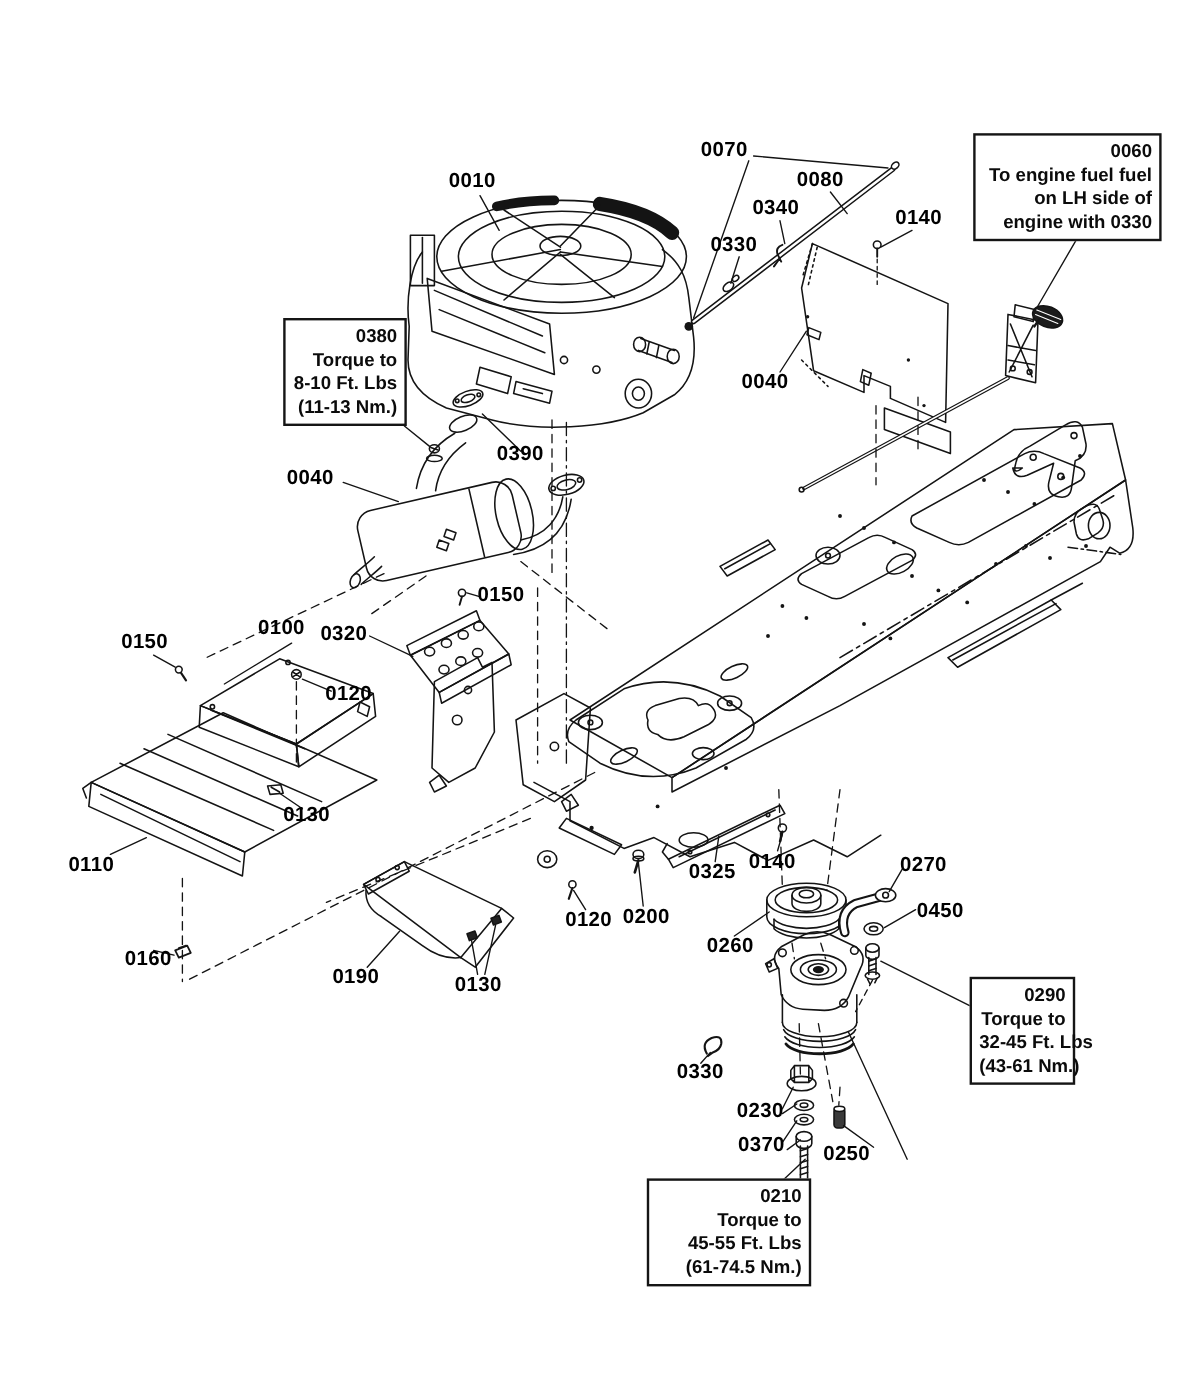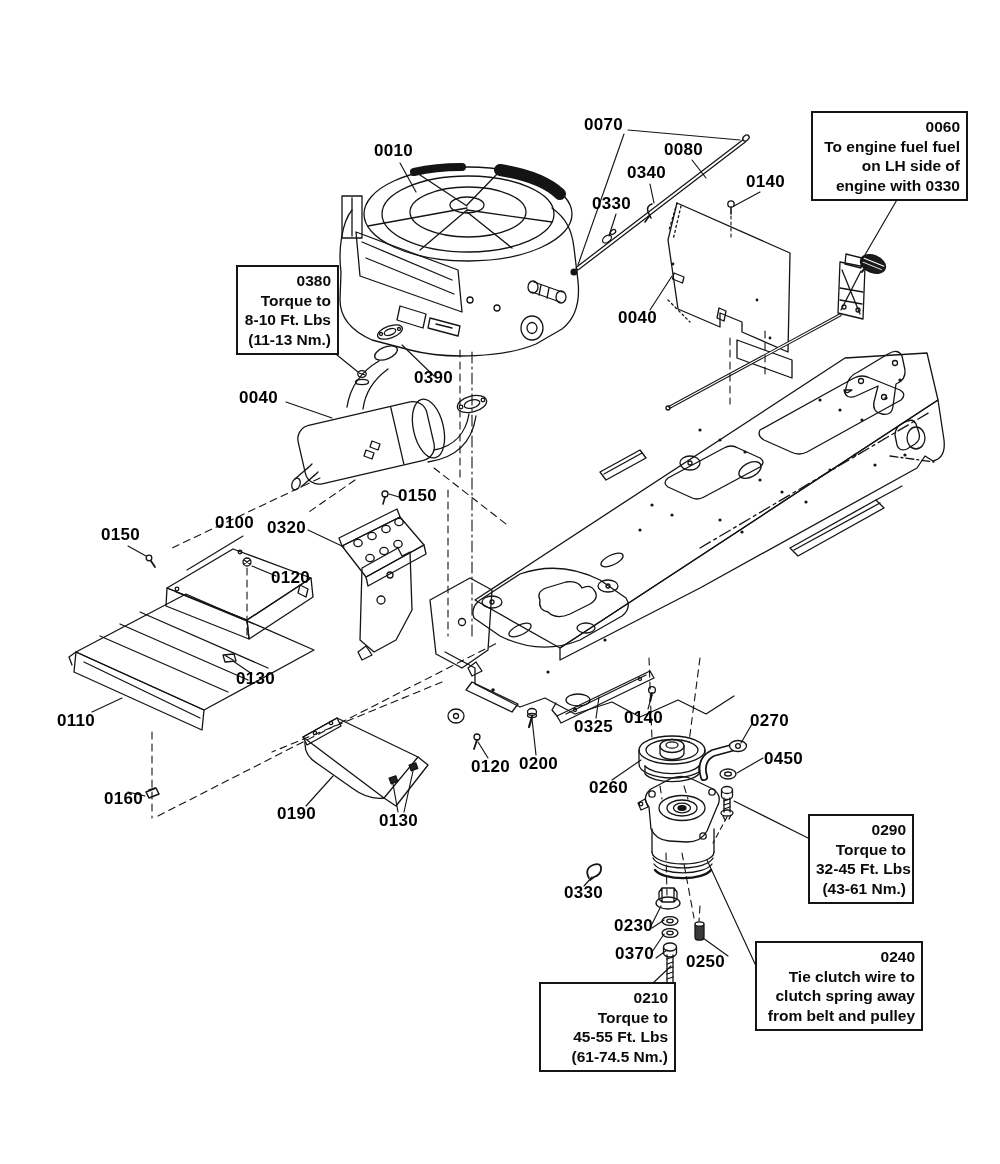--- a/index.html
+++ b/index.html
@@ -451,31 +451,25 @@
   <div>Torque to</div>
   <div>8-10 Ft. Lbs</div>
   <div>(11-13 Nm.)</div>
 </div>
 <div class="callout" style="left:811px;top:111px;width:157px">
   <div>0060</div>
   <div>To engine fuel fuel</div>
   <div>on LH side of</div>
   <div>engine with 0330</div>
 </div>
-<div class="callout" style="left:808px;top:814px;width:106px">
+<div class="callout" style="left:808px;top:814px;width:88px">
   <div>0290</div>
   <div>Torque to</div>
   <div>32-45 Ft. Lbs</div>
   <div>(43-61 Nm.)</div>
-</div>
-<div class="callout" style="left:755px;top:941px;width:168px">
-  <div>0240</div>
-  <div>Tie clutch wire to</div>
-  <div>clutch spring away</div>
-  <div>from belt and pulley</div>
 </div>
 <div class="callout" style="left:539px;top:982px;width:137px">
   <div>0210</div>
   <div>Torque to</div>
   <div>45-55 Ft. Lbs</div>
   <div>(61-74.5 Nm.)</div>
 </div>
 
 </div>
 

